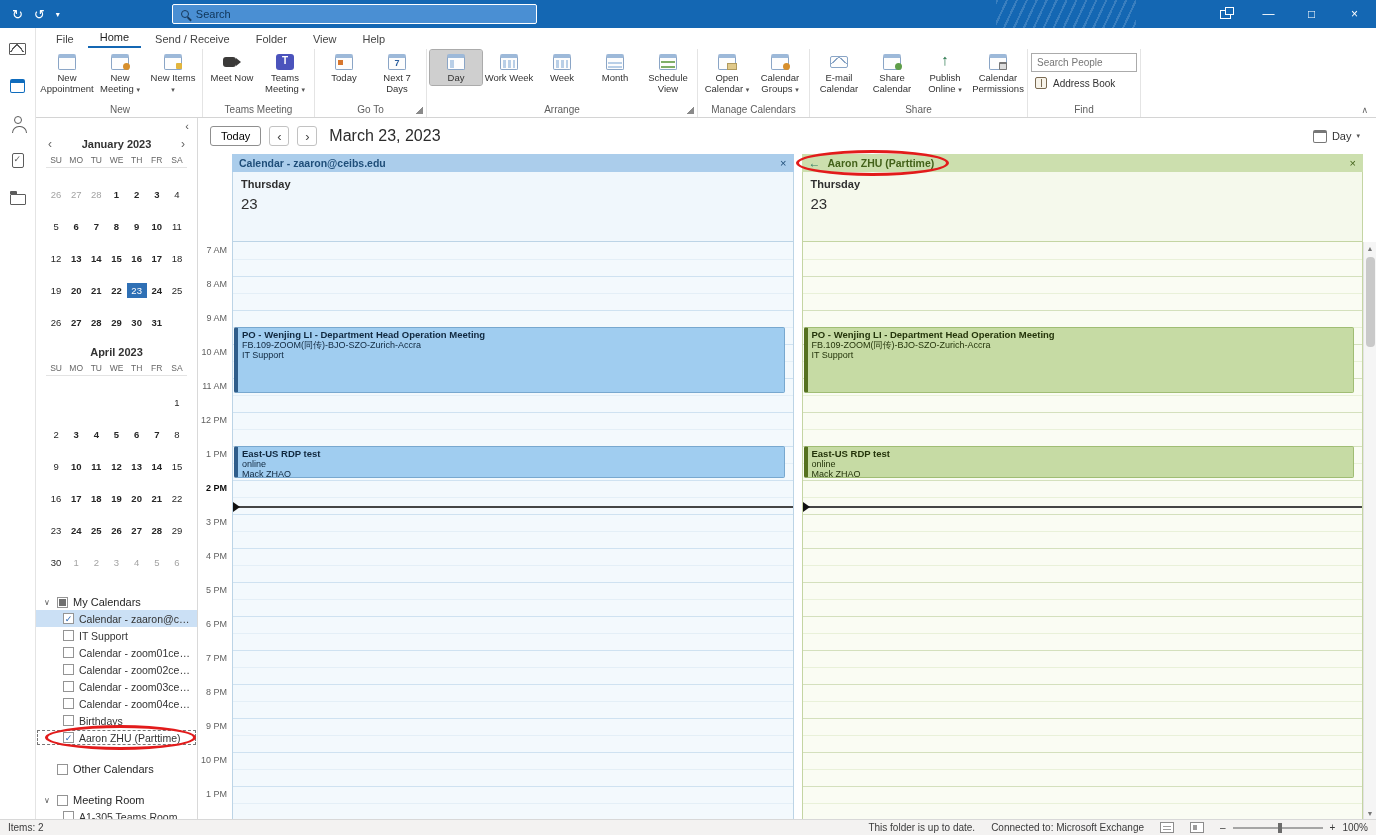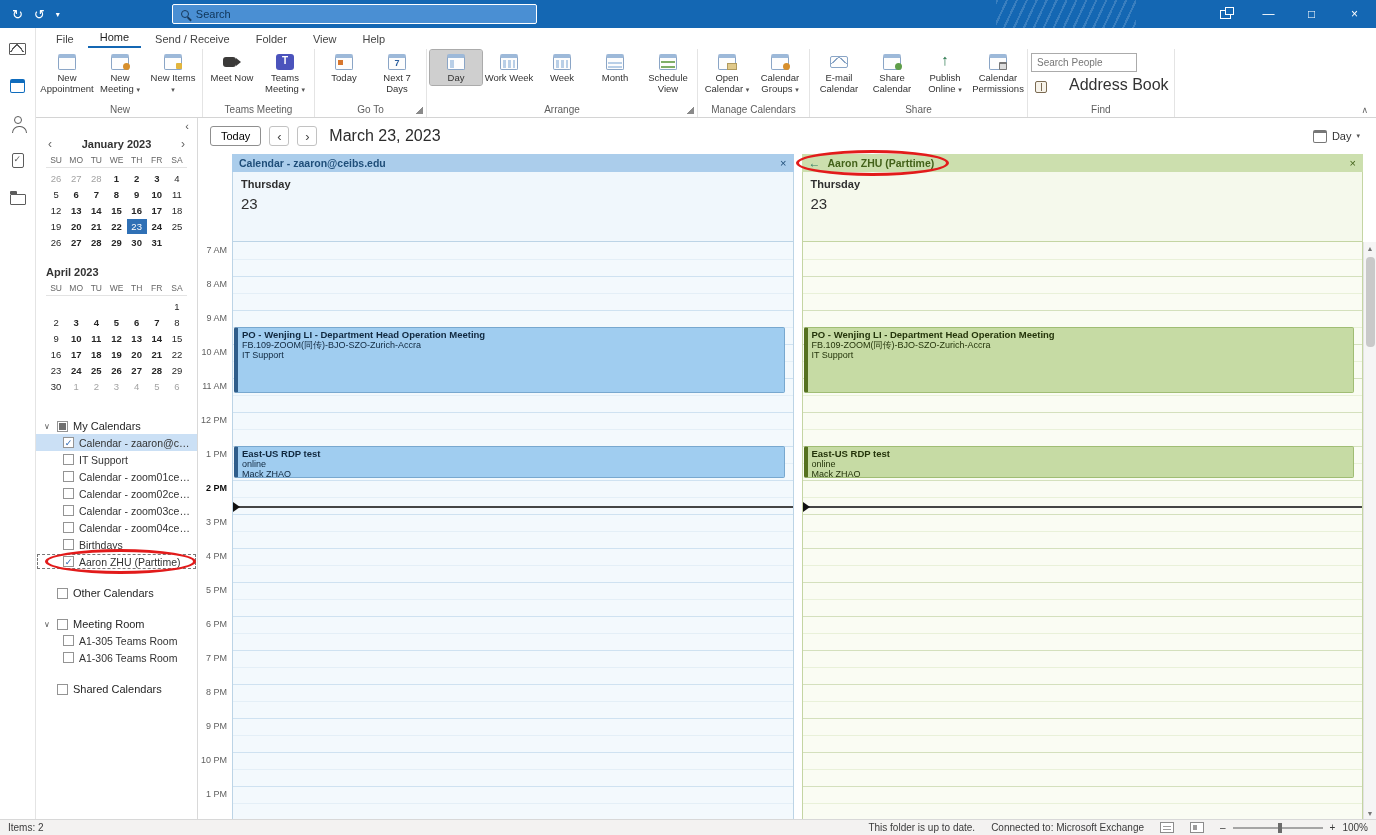--- a/index.html
+++ b/index.html
@@ -29,21 +29,21 @@
 
 
 .ribbon{grid-column:2/4;background:#fff;border-bottom:1px solid #d4d4d4;display:flex;align-items:stretch;padding:1px 2px 0;position:relative}
 .rgroup{display:flex;flex-direction:column;border-right:1px solid #e4e4e4;padding:1px 3px 0;position:relative}
 .rg-row{display:flex;align-items:flex-start;gap:1px;flex:1}
 .rgroup.stack .rg-row{flex-direction:column;gap:4px;padding-top:3px}
 .rb-large{width:52px;display:flex;flex-direction:column;align-items:center;gap:2px;padding:3px 1px 1px;border-radius:2px;cursor:pointer;text-align:center}
 .rb-large.sel{background:#cfcfcf;outline:1px solid #ababab}
 .rb-label{font-size:9.5px;line-height:1.12;color:#333}
 .dd{font-size:7px;color:#555}
-.rb-small{display:flex;align-items:flex-end;gap:20px;font-size:16px;color:#333;cursor:pointer;padding:0 2px}
+.rb-small{display:flex;align-items:center;gap:4px;font-size:10px;color:#333;cursor:pointer;padding:0 2px}
 .rb-small .ic{width:16px;height:14px}
 .rb-input{width:106px;height:19px;border:1px solid #ababab;background:#fff;display:flex;align-items:center;padding:0 5px;color:#767676;font-size:10px;cursor:text}
 .rg-name{font-size:10px;color:#5e5e5e;text-align:center;padding:1px 8px 2px;position:relative;white-space:nowrap}
 .launcher{position:absolute;right:0;bottom:3px;width:7px;height:7px;border-right:1px solid #8a8a8a;border-bottom:1px solid #8a8a8a;background:linear-gradient(135deg,transparent 55%,#8a8a8a 55%)}
 .ribbon-collapse{position:absolute;right:8px;bottom:2px;font-size:9px;color:#666;cursor:pointer}
 
 
 .ic{width:22px;height:18px;position:relative;display:inline-block;flex:none}
 .ic::before{content:"";position:absolute;left:2px;right:2px;top:1px;bottom:1px;border:1px solid #8aa5c6;border-top:4px solid #9db9d9;border-radius:2px;background:#fdfdfd}
 .i-meet-now::before{border:none;background:#3b3a39;border-radius:3px;left:2px;right:7px;top:4px;bottom:4px;border-top:none}
@@ -84,23 +84,23 @@
 .ri-tasks{width:12px;height:15px;border:1.5px solid #5c5c5c;border-radius:2px}
 .ri-tasks::after{content:"✓";position:absolute;left:1px;top:0;font-size:9px;color:#5c5c5c}
 .ri-folders{width:16px;height:11px;border:1.5px solid #5c5c5c;border-radius:1px;margin-top:4px}
 .ri-folders::before{content:"";position:absolute;left:-1px;top:-4px;width:7px;height:3px;background:#5c5c5c;border-radius:1px 1px 0 0}
 
 
 .sidebar{grid-column:2;grid-row:4;border-right:1px solid #d9d9d9;padding-top:2px;overflow:hidden;background:#fff}
 .collapse-row{display:flex;justify-content:flex-end;padding:0 8px;color:#555;font-size:11px;height:13px;cursor:pointer}
 .mini-cal{padding:2px 10px 0;margin-bottom:11px}
 .mc-title-row{display:flex;align-items:center;justify-content:space-between;height:17px;font-weight:bold;font-size:11px;color:#333}
-.mini-cal.no-nav .mc-title-row{justify-content:flex-start}
+.mini-cal.no-nav .mc-title-row{justify-content:center}
 .mc-nav{color:#666;cursor:pointer;font-size:12px;padding:0 2px;font-weight:normal}
-.mc-grid{display:grid;grid-template-columns:repeat(7,1fr);row-gap:1px;margin-top:3px}
+.mc-grid{display:grid;grid-template-columns:repeat(7,1fr);row-gap:17px;margin-top:3px}
 .mc-h{font-size:8.5px;color:#666;text-align:center;padding-bottom:2px;border-bottom:1px solid #e3e3e3;margin-bottom:2px}
 .mc-cell{font-size:9.5px;text-align:center;height:15px;line-height:15px;color:#262626;cursor:pointer}
 .mc-cell.muted{color:#a3a3a3}
 .mc-cell.bold{font-weight:bold}
 .mc-cell.sel{background:#2f70b5;color:#fff}
 .sb-groups{margin-top:24px}
 .sb-group{margin-bottom:15px}
 .sb-ghead{display:flex;align-items:center;gap:5px;padding:2px 6px;font-size:11px;color:#262626;cursor:pointer}
 .sb-caret{width:10px;font-size:8px;color:#595959;text-align:center;flex:none}
 .cb{width:11px;height:11px;border:1px solid #949494;background:#fff;display:inline-flex;align-items:center;justify-content:center;font-size:9px;line-height:10px;color:#2b66b1;flex:none;position:relative}

